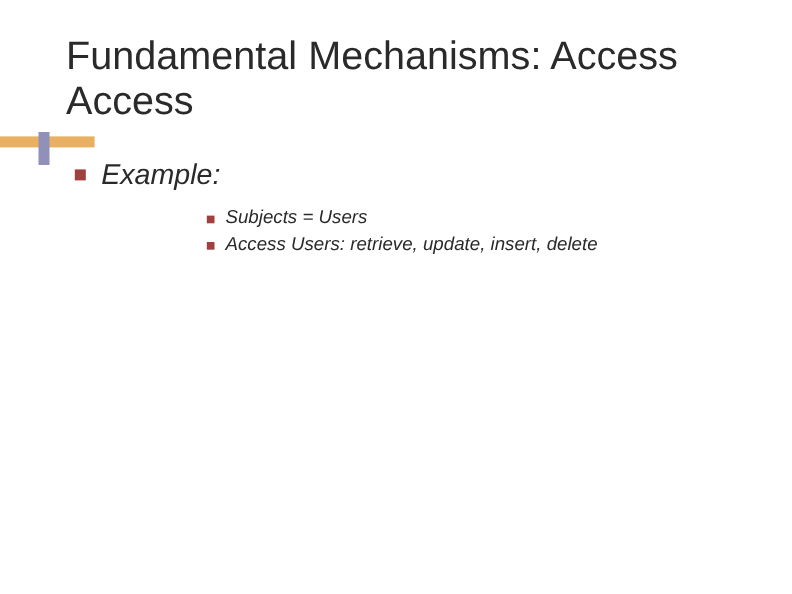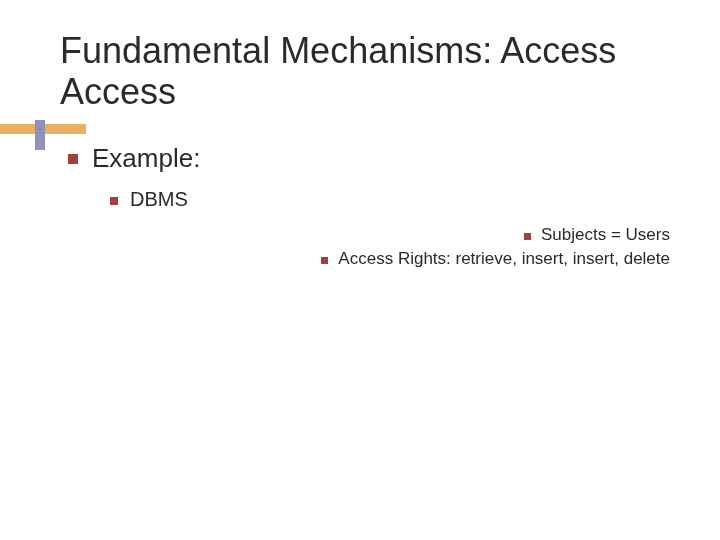--- a/index.html
+++ b/index.html
@@ -46,20 +46,21 @@
       color: #2a2a2a;
       margin-left: 0;
     }
     .content {
       padding-left: 8px;
     }
     .bullet-row {
       display: flex;
       align-items: flex-start;
       margin-bottom: 14px;
+      font-style: italic;
     }
     .bullet {
       width: 10px;
       height: 10px;
       background: #a04040;
       flex-shrink: 0;
       margin-right: 14px;
     }
     .bullet.l1 {
       margin-top: 11px;
@@ -95,52 +96,47 @@
       padding-left: 78px;
     }
     .level2-group {
       margin-top: 4px;
     }
     .level3-group {
       margin-top: 10px;
     }
     .level3 .bullet-row {
       margin-bottom: 4px;
-      justify-content: flex-end;
     }
   </style>
 </head>
 <body>
 
 <div class="slide">
   <div class="title-area">
     <div class="title-accent-h"></div>
     <div class="title-accent-v"></div>
     <h1 class="title">Fundamental Mechanisms: Access Access</h1>
   </div>
 
   <div class="content">
 
     <div class="bullet-row">
       <span class="bullet l1"></span>
       <span class="text l1">Example:</span>
     </div>
 
     <div class="level2 level2-group">
-      <div class="bullet-row">
-        <span class="bullet l2"></span>
-        <span class="text l2">DBMS</span>
-      </div>
 
       <div class="level3 level3-group">
         <div class="bullet-row">
           <span class="bullet l3"></span>
           <span class="text l3">Subjects = Users</span>
         </div>
         <div class="bullet-row">
           <span class="bullet l3"></span>
-          <span class="text l3">Access Rights: retrieve, insert, insert, delete</span>
+          <span class="text l3">Access Users: retrieve, update, insert, delete</span>
         </div>
       </div>
     </div>
 
   </div>
 </div>
 
 </body></html>

